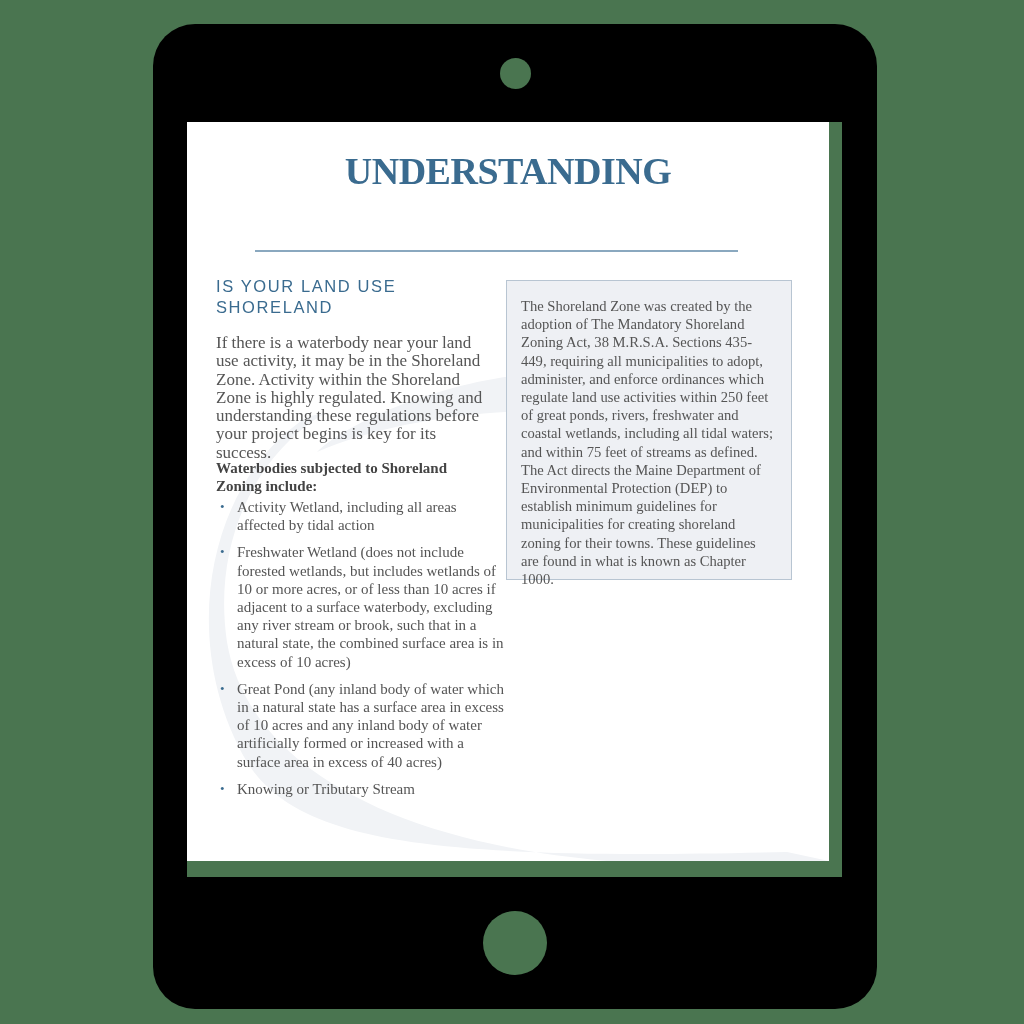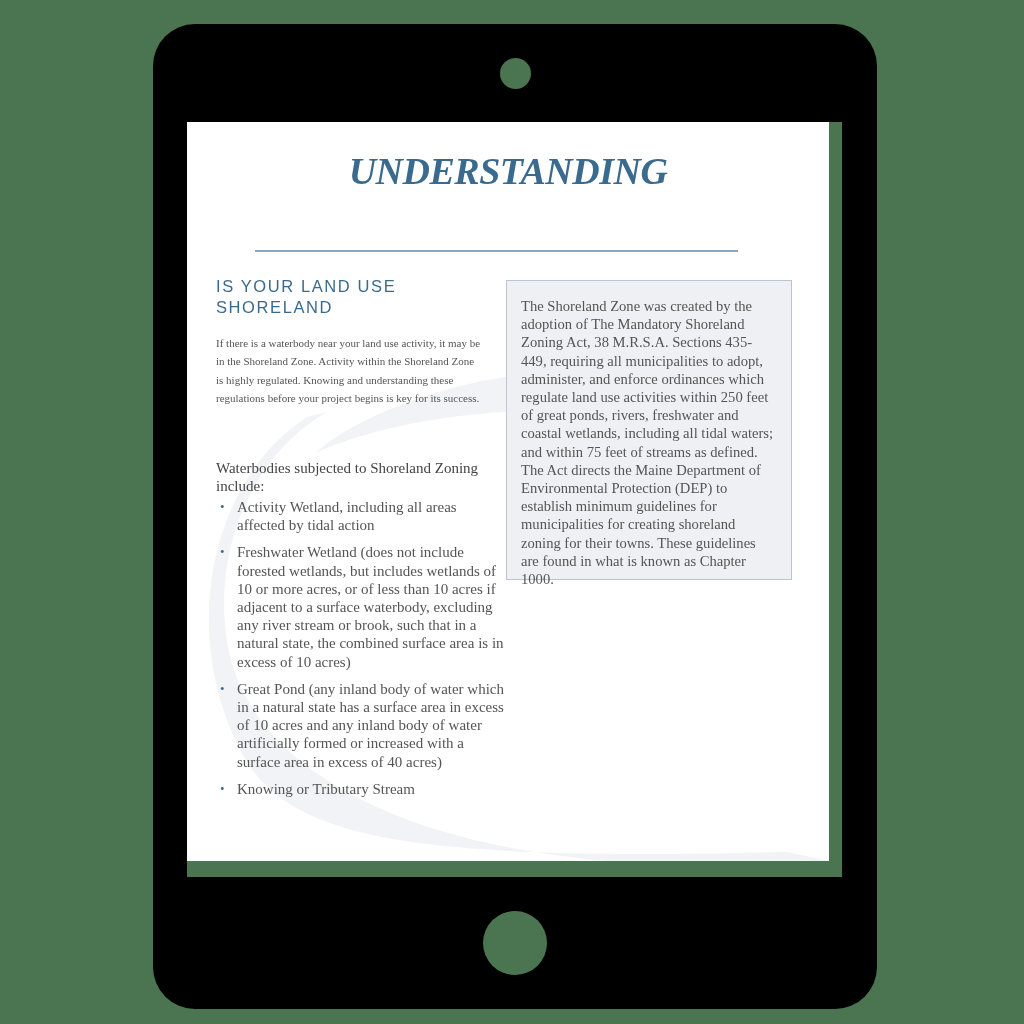--- a/index.html
+++ b/index.html
@@ -26,41 +26,41 @@
   }
   .page {
     position: absolute; left: 187px; top: 122px; width: 642px; height: 739px;
     background: #ffffff; overflow: hidden;
   }
   .swoosh {
     position: absolute; left: 0; top: 0; width: 642px; height: 739px; pointer-events: none;
   }
   .title {
     position: absolute; left: 0; width: 642px; top: 26px; text-align: center;
-    color: #3a6b8f; font-style: italic; font-weight: bold;
+    color: #3a6b8f; font-weight: bold;
     font-family: "Liberation Serif", "DejaVu Serif", serif;
     font-size: 38px; line-height: 46px; letter-spacing: -0.5px;
   }
   .title div { margin: 0; }
   .divider {
     position: absolute; left: 68px; top: 128px; width: 483px; height: 2px;
     background: #8aa8bf;
   }
   .section-heading {
     position: absolute; left: 29px; top: 154px; width: 300px;
     color: #3a6b8f; font-family: "Liberation Sans", "DejaVu Sans", sans-serif;
     font-size: 16.5px; line-height: 21px; letter-spacing: 1.6px;
   }
   .intro {
     position: absolute; left: 29px; top: 212px; width: 268px;
-    color: #555; font-size: 11px; line-height: 18.3px;
+    color: #555; font-size: 17px; line-height: 18.3px;
   }
   .list-heading {
     position: absolute; left: 29px; top: 337px; width: 268px;
-    color: #444; font-weight: normal; font-size: 15px; line-height: 18.3px;
+    color: #444; font-weight: bold; font-size: 15px; line-height: 18.3px;
   }
   .bullets {
     position: absolute; left: 29px; top: 376px; width: 290px;
     margin: 0; padding: 0; list-style: none;
     color: #555; font-size: 15px; line-height: 18.2px;
   }
   .bullets li { position: relative; padding-left: 21px; margin-bottom: 9px; }
   .bullets li .dot {
     position: absolute; left: 4px; top: 0; color: #3a6b8f; font-size: 13px;
   }

